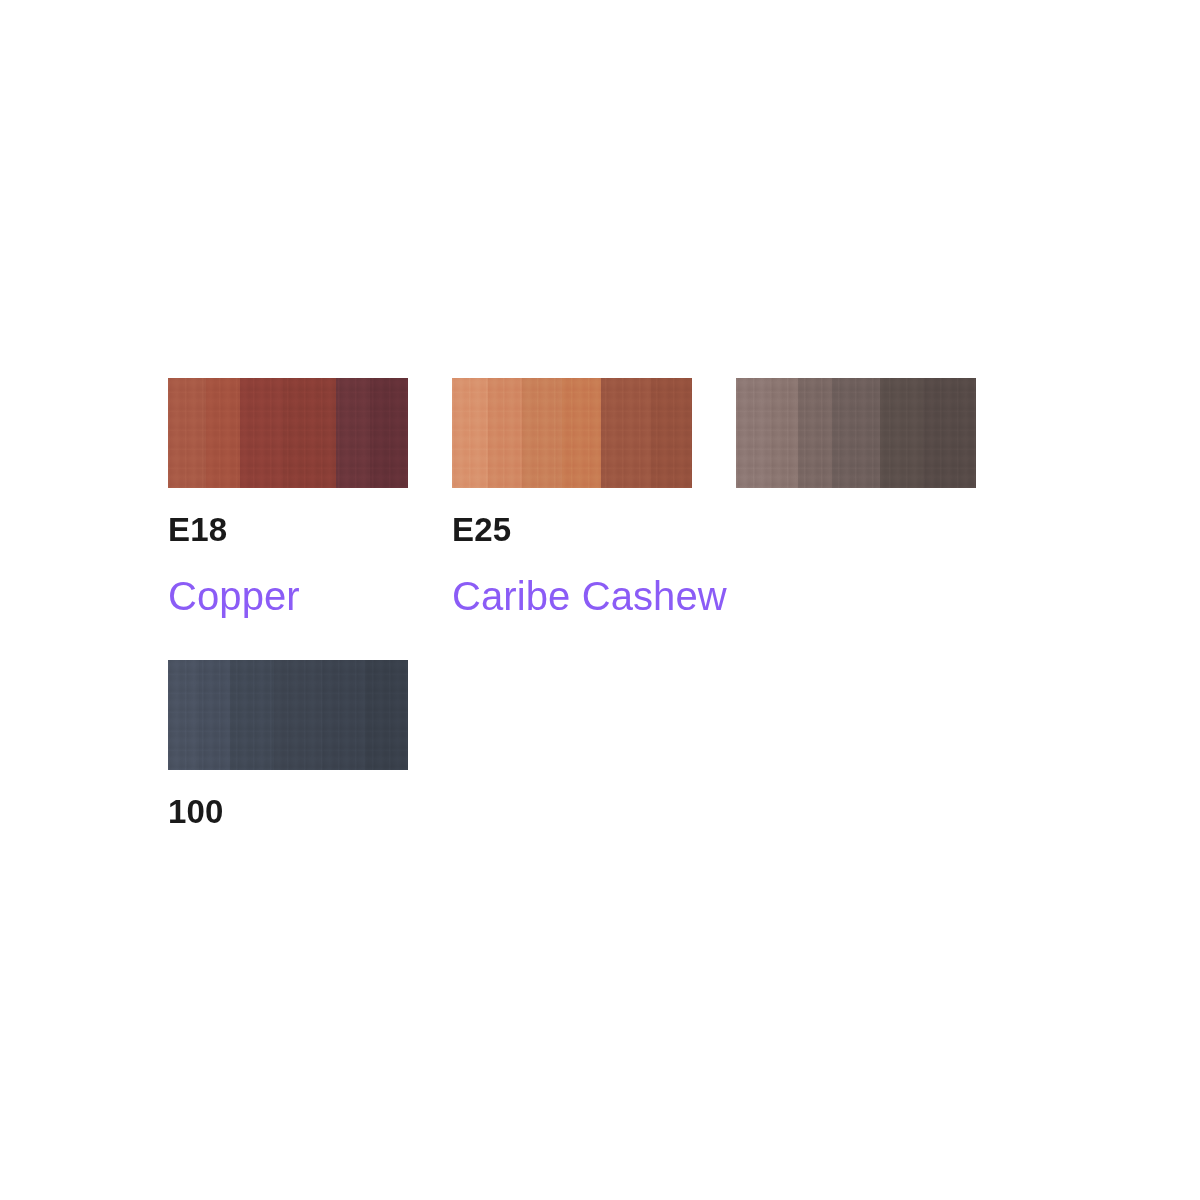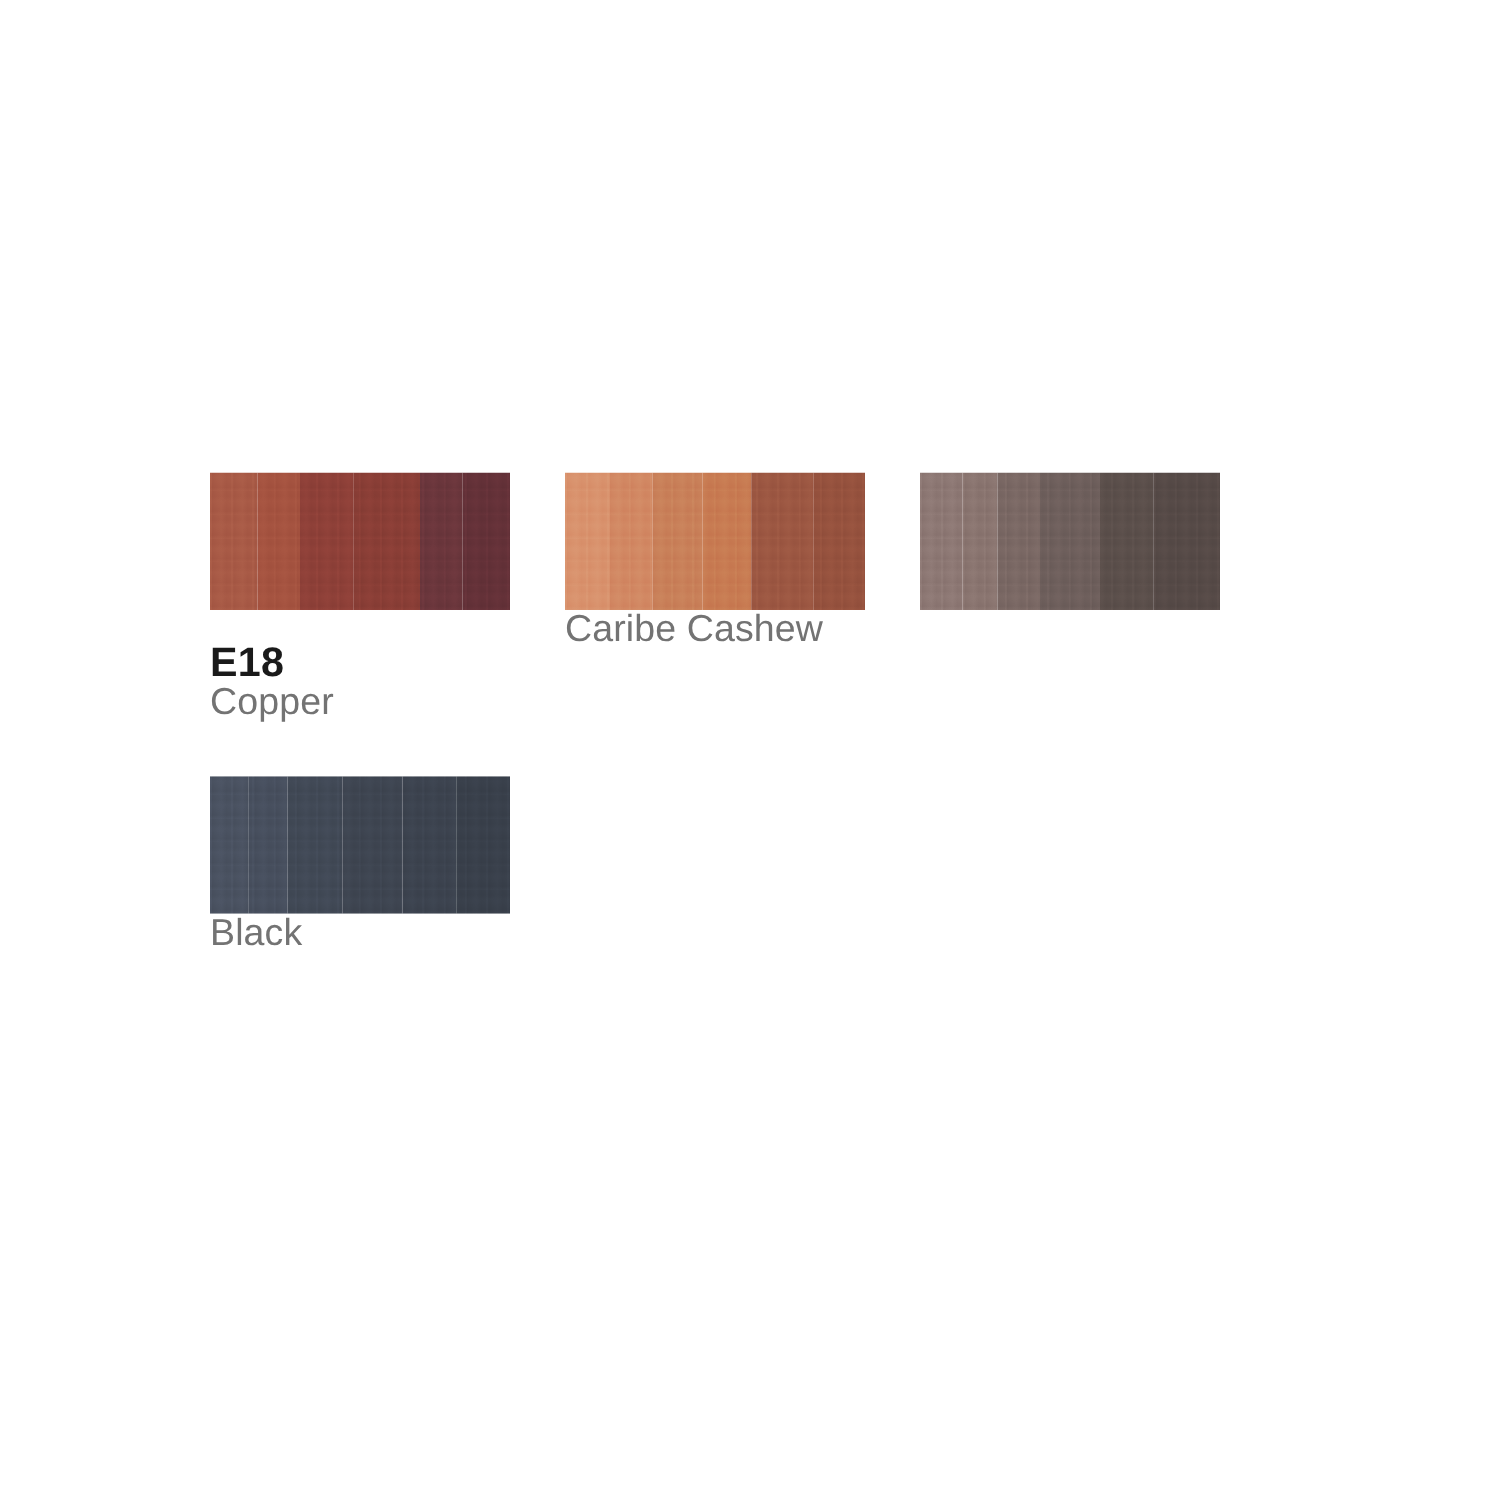--- a/index.html
+++ b/index.html
@@ -85,26 +85,26 @@
     font-size: 33px;
     font-weight: bold;
     color: #1a1a1a;
     letter-spacing: 0.2px;
     line-height: 1;
     margin-top: 25px;
     white-space: nowrap;
   }
 
   .swatch-name {
-    font-size: 30px;
+    font-size: 40px;
     font-weight: normal;
-    color: #737373;
+    color: #8b5cf6;
     letter-spacing: 0.1px;
     line-height: 1;
-    margin-top: 1px;
+    margin-top: 30px;
     white-space: nowrap;
   }
 </style>
 </head>
 <body>
 
 <div class="sheet">
   <div class="swatch-grid">
       <div class="swatch-cell">
         <div class="swatch-chip">
@@ -120,20 +120,21 @@
       </div>
       <div class="swatch-cell">
         <div class="swatch-chip">
           <div class="band" style="width: 15%; background: rgb(217, 146, 109);"></div>
           <div class="band" style="width: 14%; background: rgb(210, 136, 99);"></div>
           <div class="band" style="width: 17%; background: rgb(201, 128, 89);"></div>
           <div class="band" style="width: 16%; background: rgb(200, 123, 82);"></div>
           <div class="band" style="width: 21%; background: rgb(156, 87, 66);"></div>
           <div class="band" style="width: 17%; background: rgb(150, 82, 62);"></div>
         </div>
+        <div class="swatch-code">E25</div>
         <div class="swatch-name">Caribe Cashew</div>
       </div>
       <div class="swatch-cell">
         <div class="swatch-chip">
           <div class="band" style="width: 14%; background: rgb(141, 120, 116);"></div>
           <div class="band" style="width: 12%; background: rgb(138, 117, 112);"></div>
           <div class="band" style="width: 14%; background: rgb(122, 104, 100);"></div>
           <div class="band" style="width: 20%; background: rgb(110, 95, 92);"></div>
           <div class="band" style="width: 18%; background: rgb(91, 79, 75);"></div>
           <div class="band" style="width: 22%; background: rgb(86, 74, 71);"></div>
@@ -141,16 +142,16 @@
       </div>
       <div class="swatch-cell">
         <div class="swatch-chip">
           <div class="band" style="width: 13%; background: rgb(74, 82, 97);"></div>
           <div class="band" style="width: 13%; background: rgb(71, 79, 94);"></div>
           <div class="band" style="width: 18%; background: rgb(65, 73, 86);"></div>
           <div class="band" style="width: 20%; background: rgb(62, 69, 81);"></div>
           <div class="band" style="width: 18%; background: rgb(60, 67, 79);"></div>
           <div class="band" style="width: 18%; background: rgb(57, 64, 75);"></div>
         </div>
-        <div class="swatch-name">Black</div>
+        <div class="swatch-code">100</div>
       </div>
     </div>
 </div>
 
 </body></html>

